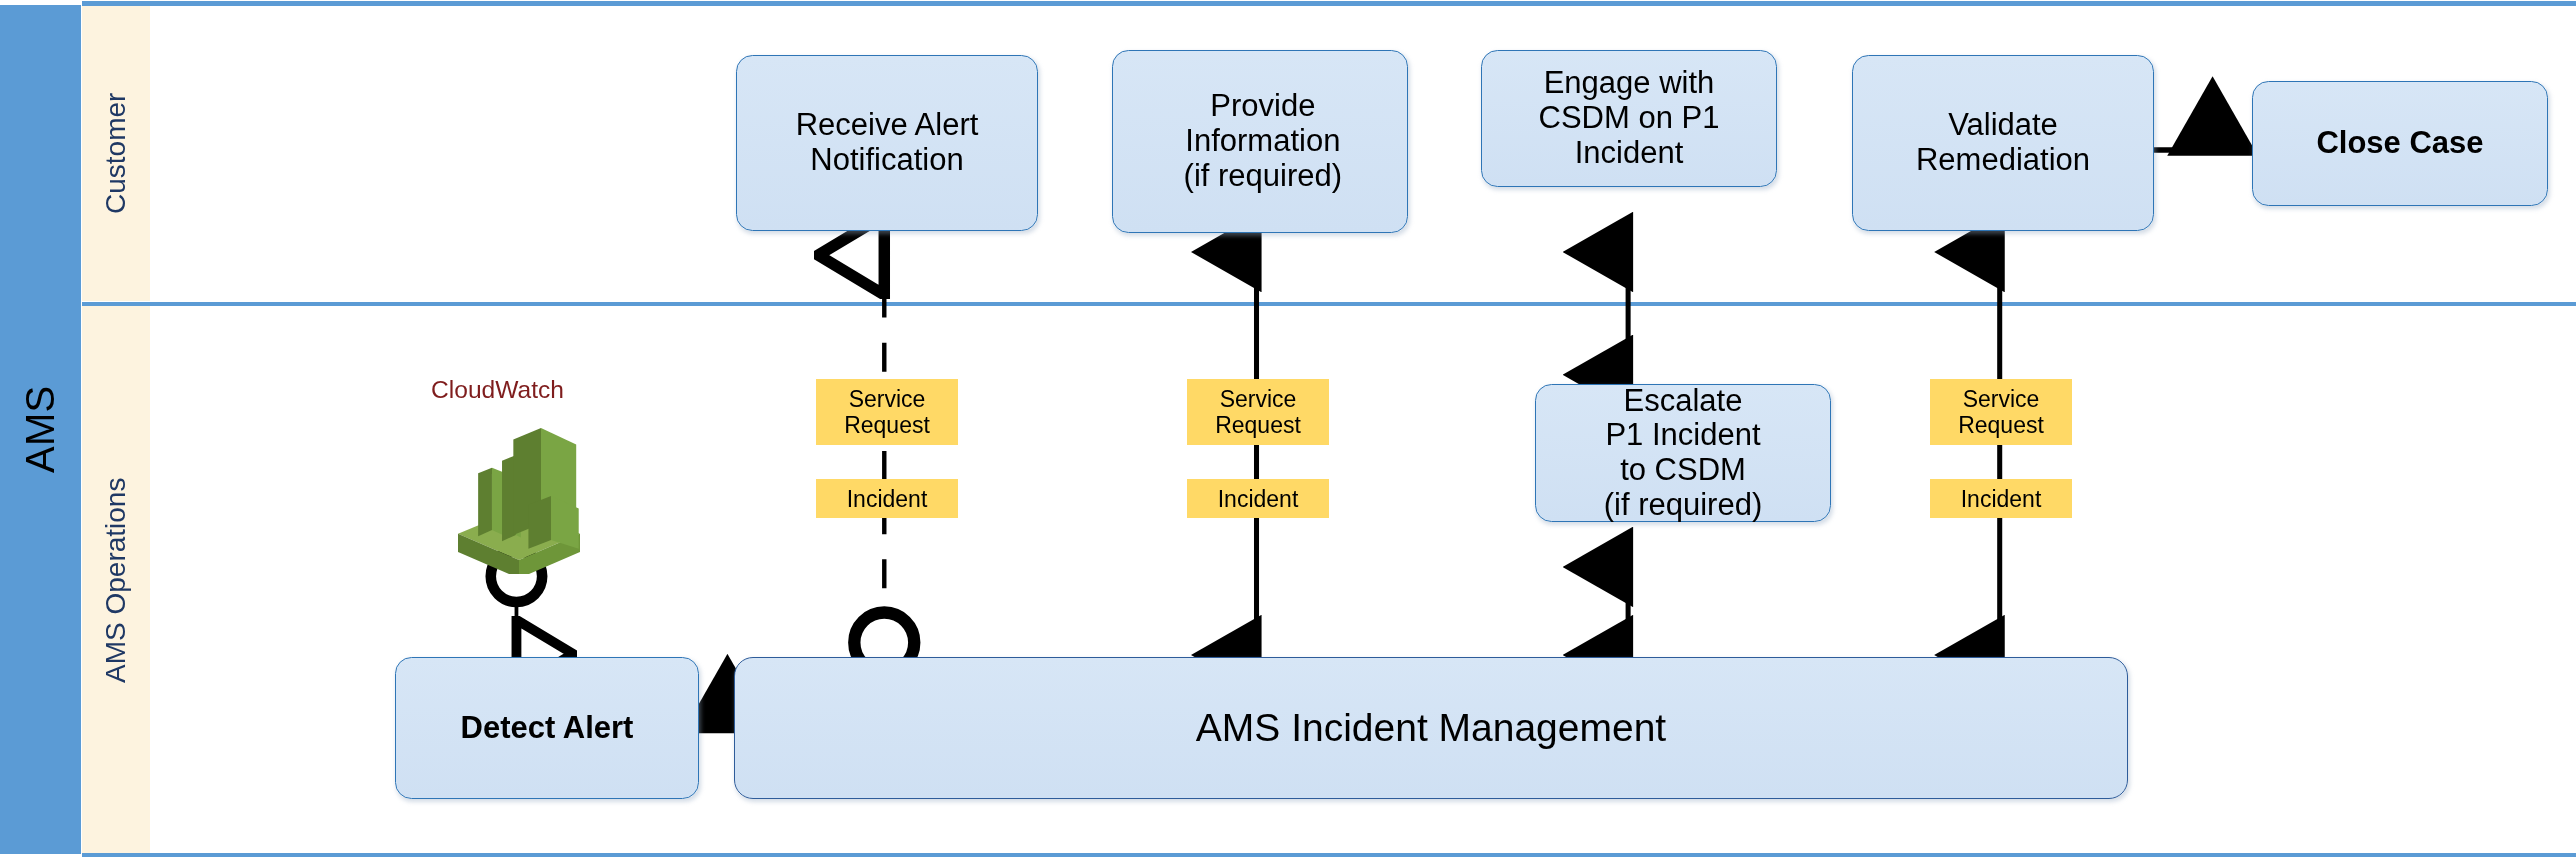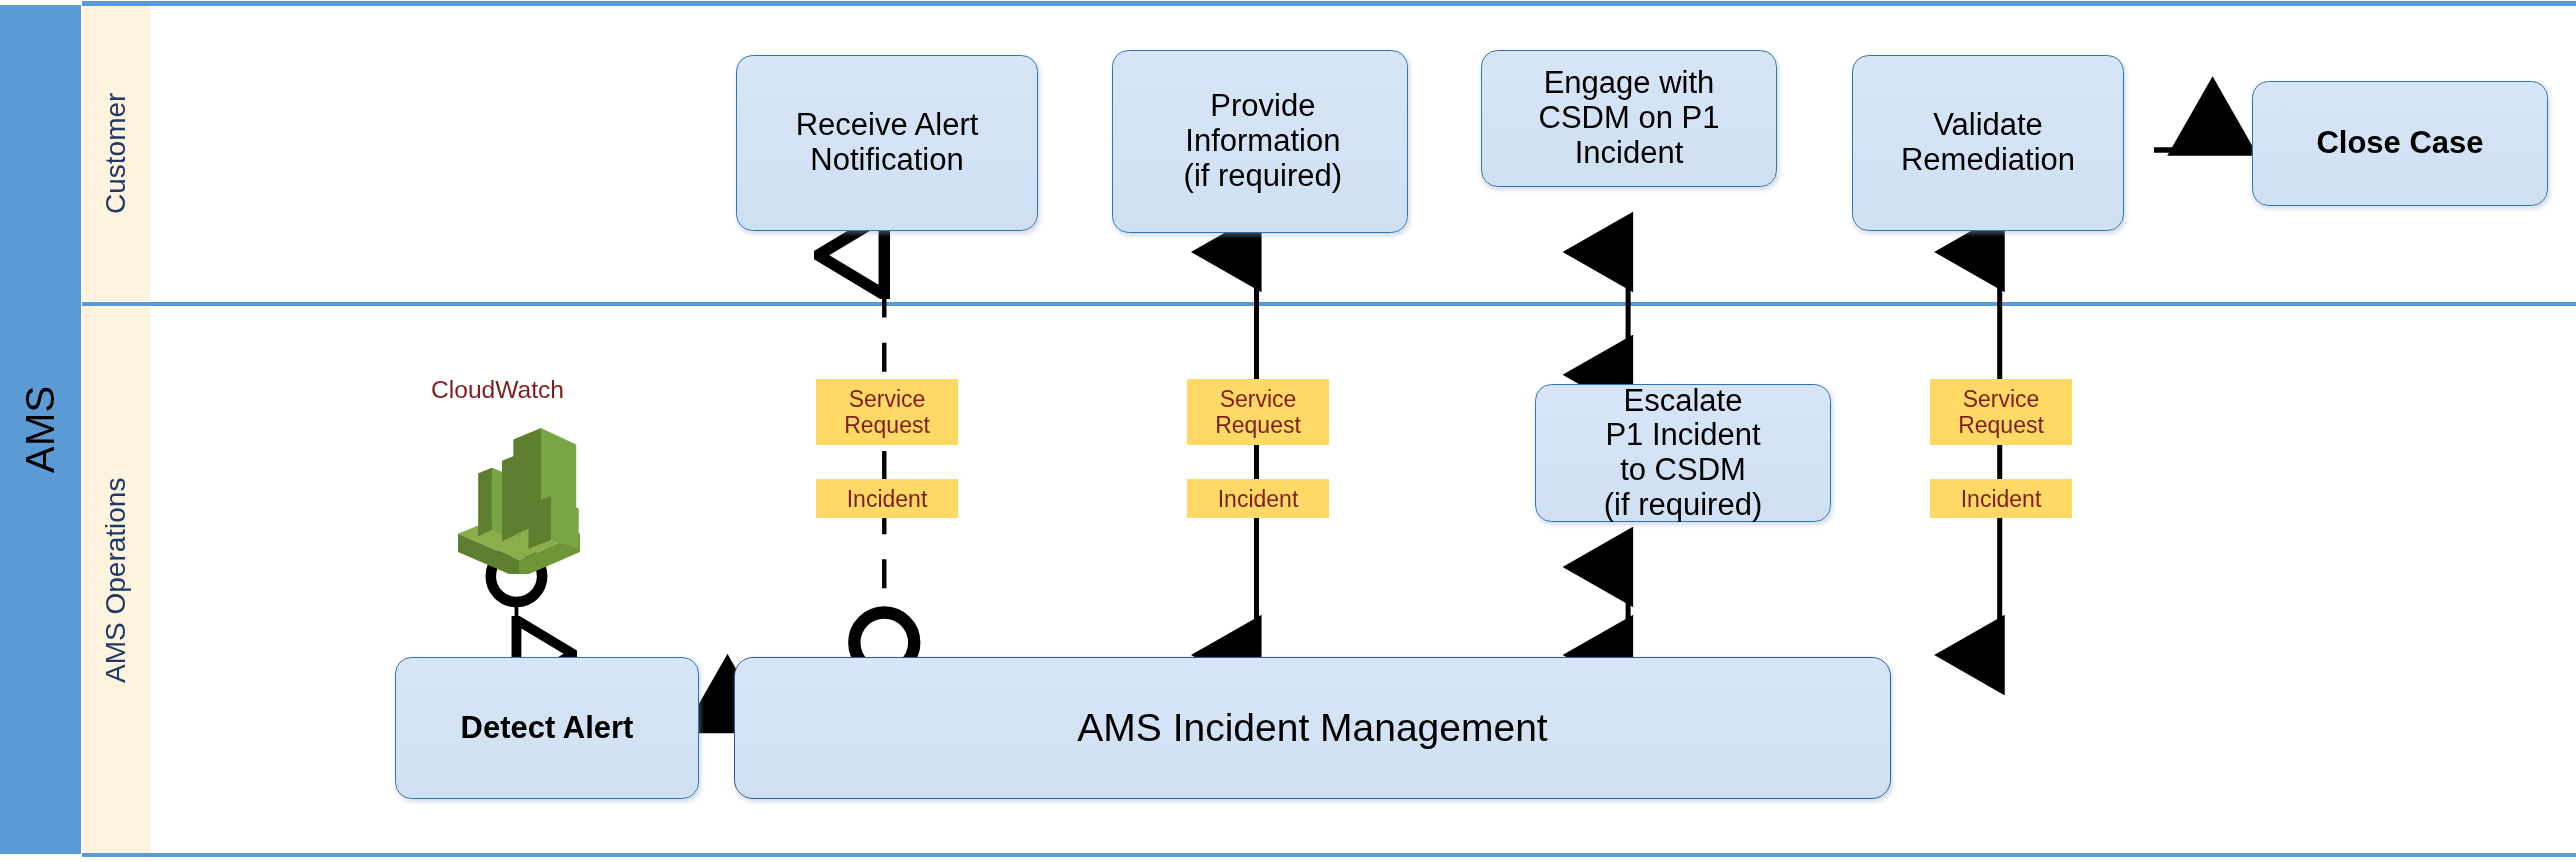--- a/index.html
+++ b/index.html
@@ -101,21 +101,21 @@
   .pbox.wide {
     border-radius: 19px;
     font-size: 39px;
     border-color: #2e5c9a;
   }
 
   
   .artifact {
     position: absolute;
     background: #ffd966;
-    color: #7f1d1d;
+    color: #000000;
     font-size: 23px;
     line-height: 1.13;
     text-align: center;
     display: flex;
     align-items: center;
     justify-content: center;
     white-space: pre-line;
     box-sizing: border-box;
   }
 
@@ -219,21 +219,21 @@
 Information
 (if required)</span>
   </div>
 
   <div class="pbox" style="left:1481px; top:50px; width:296px; height:137px;">
     <span>Engage with
 CSDM on P1
 Incident</span>
   </div>
 
-  <div class="pbox" style="left:1852px; top:55px; width:272px; height:176px;">
+  <div class="pbox" style="left:1852px; top:55px; width:302px; height:176px;">
     <span>Validate
 Remediation</span>
   </div>
 
   <div class="pbox bold" style="left:2220px; top:81px; width:296px; height:125px;">
     <span>Close Case</span>
   </div>
 
   <div class="cw-label" style="left:431px; top:376px;">CloudWatch</div>
 
@@ -292,18 +292,18 @@
     <span>Escalate
 P1 Incident
 to CSDM
 (if required)</span>
   </div>
 
   <div class="pbox bold" style="left:363px; top:657px; width:304px; height:142px;">
     <span>Detect Alert</span>
   </div>
 
-  <div class="pbox wide" style="left:734px; top:657px; width:1157px; height:142px;">
+  <div class="pbox wide" style="left:734px; top:657px; width:1394px; height:142px;">
     <span>AMS Incident Management</span>
   </div>
 
 </div>
 
 
 </body></html>

